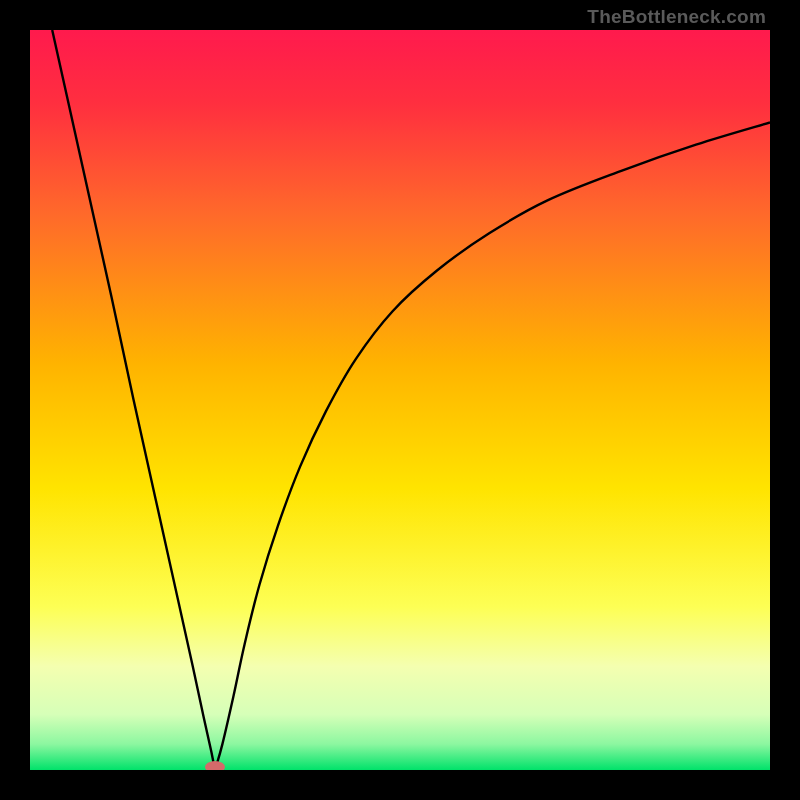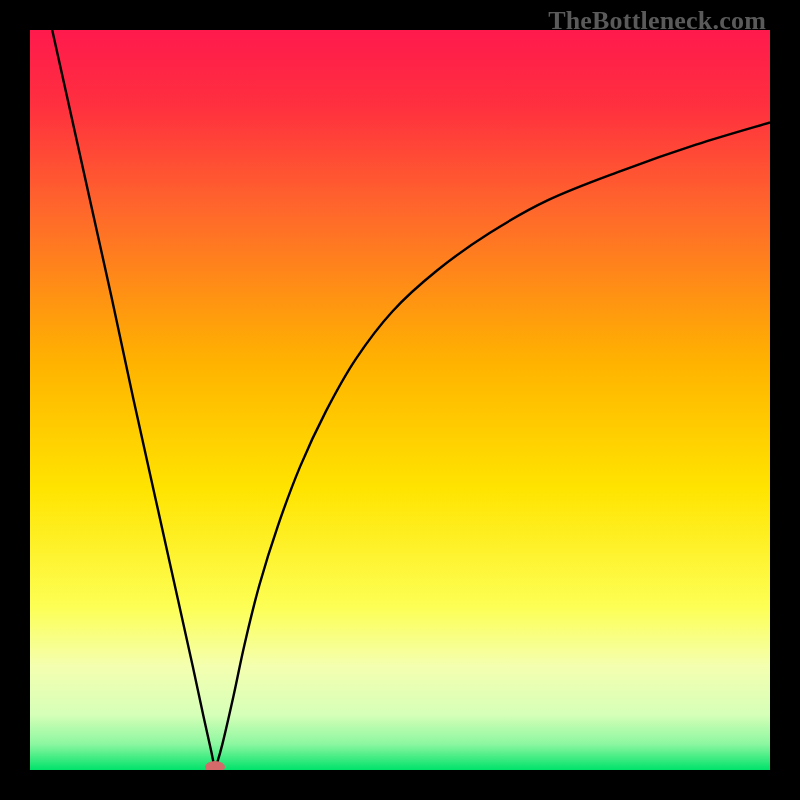--- a/index.html
+++ b/index.html
@@ -26,22 +26,22 @@
     position: absolute;
     inset: 0;
     width: 100%;
     height: 100%;
   }
   .watermark {
     position: absolute;
     top: 6px;
     right: 34px;
     color: #5a5a5a;
-    font-family: Liberation Serif, serif;
-    font-size: 26px;
+    font-family: Liberation Sans, sans-serif;
+    font-size: 19px;
     font-weight: 600;
     letter-spacing: 0.2px;
   }
 </style>
 </head>
 <body>
 <div class="frame">
 
   <div class="watermark">TheBottleneck.com</div>
 

